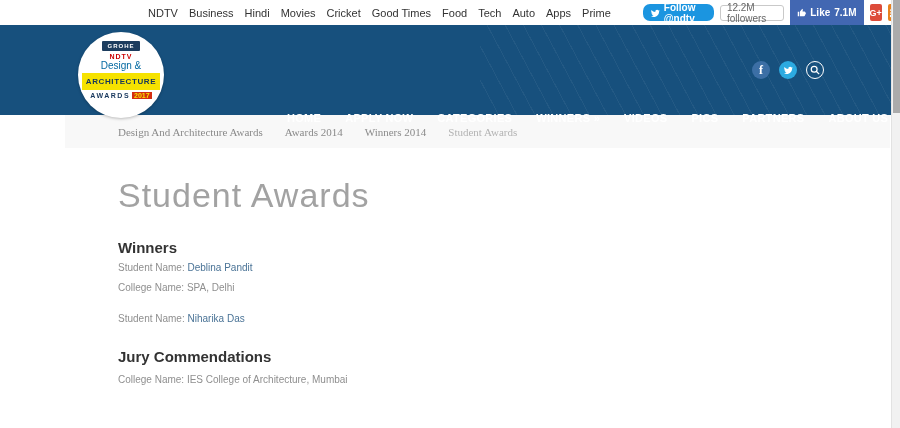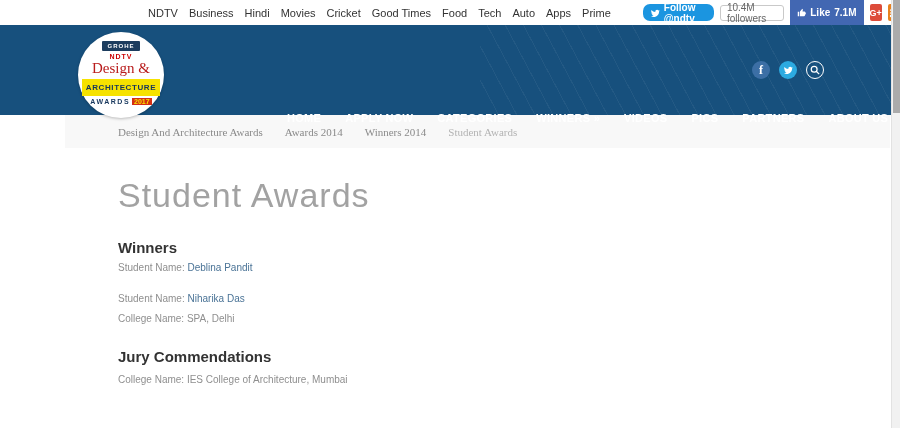--- a/index.html
+++ b/index.html
@@ -36,21 +36,21 @@
   .tw-circle { background:#2CAAE1; }
   .search-circle { border:1px solid #fff; }
 
   
   .logo { position:absolute; left:78px; top:7px; width:86px; height:86px; background:#fff;
     border-radius:50%; z-index:3; display:flex; flex-direction:column; align-items:center;
     padding-top:9px; box-shadow:0 1px 3px rgba(0,0,0,.25); }
   .grohe { background:#1C3C5E; color:#fff; font-size:6px; font-weight:bold; letter-spacing:1px;
     padding:2px 5px; border-radius:1px; }
   .ndtv { color:#CC0000; font-size:7px; font-weight:bold; letter-spacing:1px; margin-top:2px; }
-  .design { color:#b91c1c; font-family:Liberation Serif, serif; font-size:15px; margin-top:0; }
+  .design { color:#0369a1; font-family:Liberation Sans, sans-serif; font-size:10px; margin-top:0; }
   .arch { background:#F6E200; color:#16365C; font-size:8px; font-weight:bold; letter-spacing:.6px;
     padding:4px 4px; margin-top:2px; }
   .awards-row { display:flex; align-items:center; gap:2px; margin-top:2px; }
   .awards-word { color:#16365C; font-size:7px; font-weight:bold; letter-spacing:1.5px; }
   .year { background:#D42E12; color:#F6E200; font-size:7px; font-weight:bold; padding:0 2px; }
 
   
   .crumbbar { margin-left:65px; margin-right:10px; height:33px; background:#f8f8f8;
     display:flex; align-items:center; padding-left:53px; gap:22px;font-family:Liberation Serif, serif; }
   .crumbbar a { font-size:11px; color:#8a8a8a; text-decoration:none; }
@@ -93,21 +93,21 @@
   </div>
   <div class="social-cluster">
     <div class="btn-follow">
       <span>
           <svg width="10" height="10" viewBox="0 0 24 24" fill="#fff">
             <path d="M23 5c-.8.4-1.7.6-2.6.8a4.5 4.5 0 0 0-7.7 4A12.8 12.8 0 0 1 3.4 4.6a4.5 4.5 0 0 0 1.4 6 4.4 4.4 0 0 1-2-.5v.1a4.5 4.5 0 0 0 3.6 4.4 4.6 4.6 0 0 1-2 .1 4.5 4.5 0 0 0 4.2 3.1A9 9 0 0 1 2 19.5a12.7 12.7 0 0 0 6.9 2c8.3 0 12.8-6.8 12.8-12.8v-.6c.9-.6 1.6-1.4 2.3-2.3-.8.4-1.7.6-2.6.7.9-.6 1.6-1.5 2-2.5z"></path>
           </svg>
         </span>
       <span>Follow @ndtv</span>
     </div>
-    <div class="followers-box">10.4M followers</div>
+    <div class="followers-box">12.2M followers</div>
     <div class="btn-like">
       <span>
           <svg width="9" height="9" viewBox="0 0 24 24" fill="#fff">
             <path d="M2 10h4v12H2zM22 11c0-1.1-.9-2-2-2h-5.3l1-4.6c.1-.5-.1-1-.5-1.4L14 2 8 9v13h11c.8 0 1.5-.5 1.8-1.2l3-7c.1-.2.2-.5.2-.8z"></path>
           </svg>
         </span>
       <span>Like</span>
       <span>7.1M</span>
     </div>
     <div class="sq-icon gplus">G+</div>
@@ -169,26 +169,26 @@
 
 <div class="main">
   <div class="page-title">Student Awards</div>
 
   <div class="section-heading">Winners</div>
 
   <div class="line student-line">
     <span>Student Name:</span>
     <a href="#" class="name-link">Deblina Pandit</a>
   </div>
+  <div class="line college-line">College Name: SPA, Delhi</div>
+
   <div class="line student-line spaced">
     <span>Student Name:</span>
     <a href="#" class="name-link">Niharika Das</a>
   </div>
-
-  <div class="line college-line">College Name: SPA, Delhi</div>
 
   <div class="section-heading">Jury Commendations</div>
 
   <div class="line college-line">College Name: IES College of Architecture, Mumbai</div>
 
 </div>
 
 <div class="scrollbar">
   <div class="scroll-thumb"></div>
 </div>

